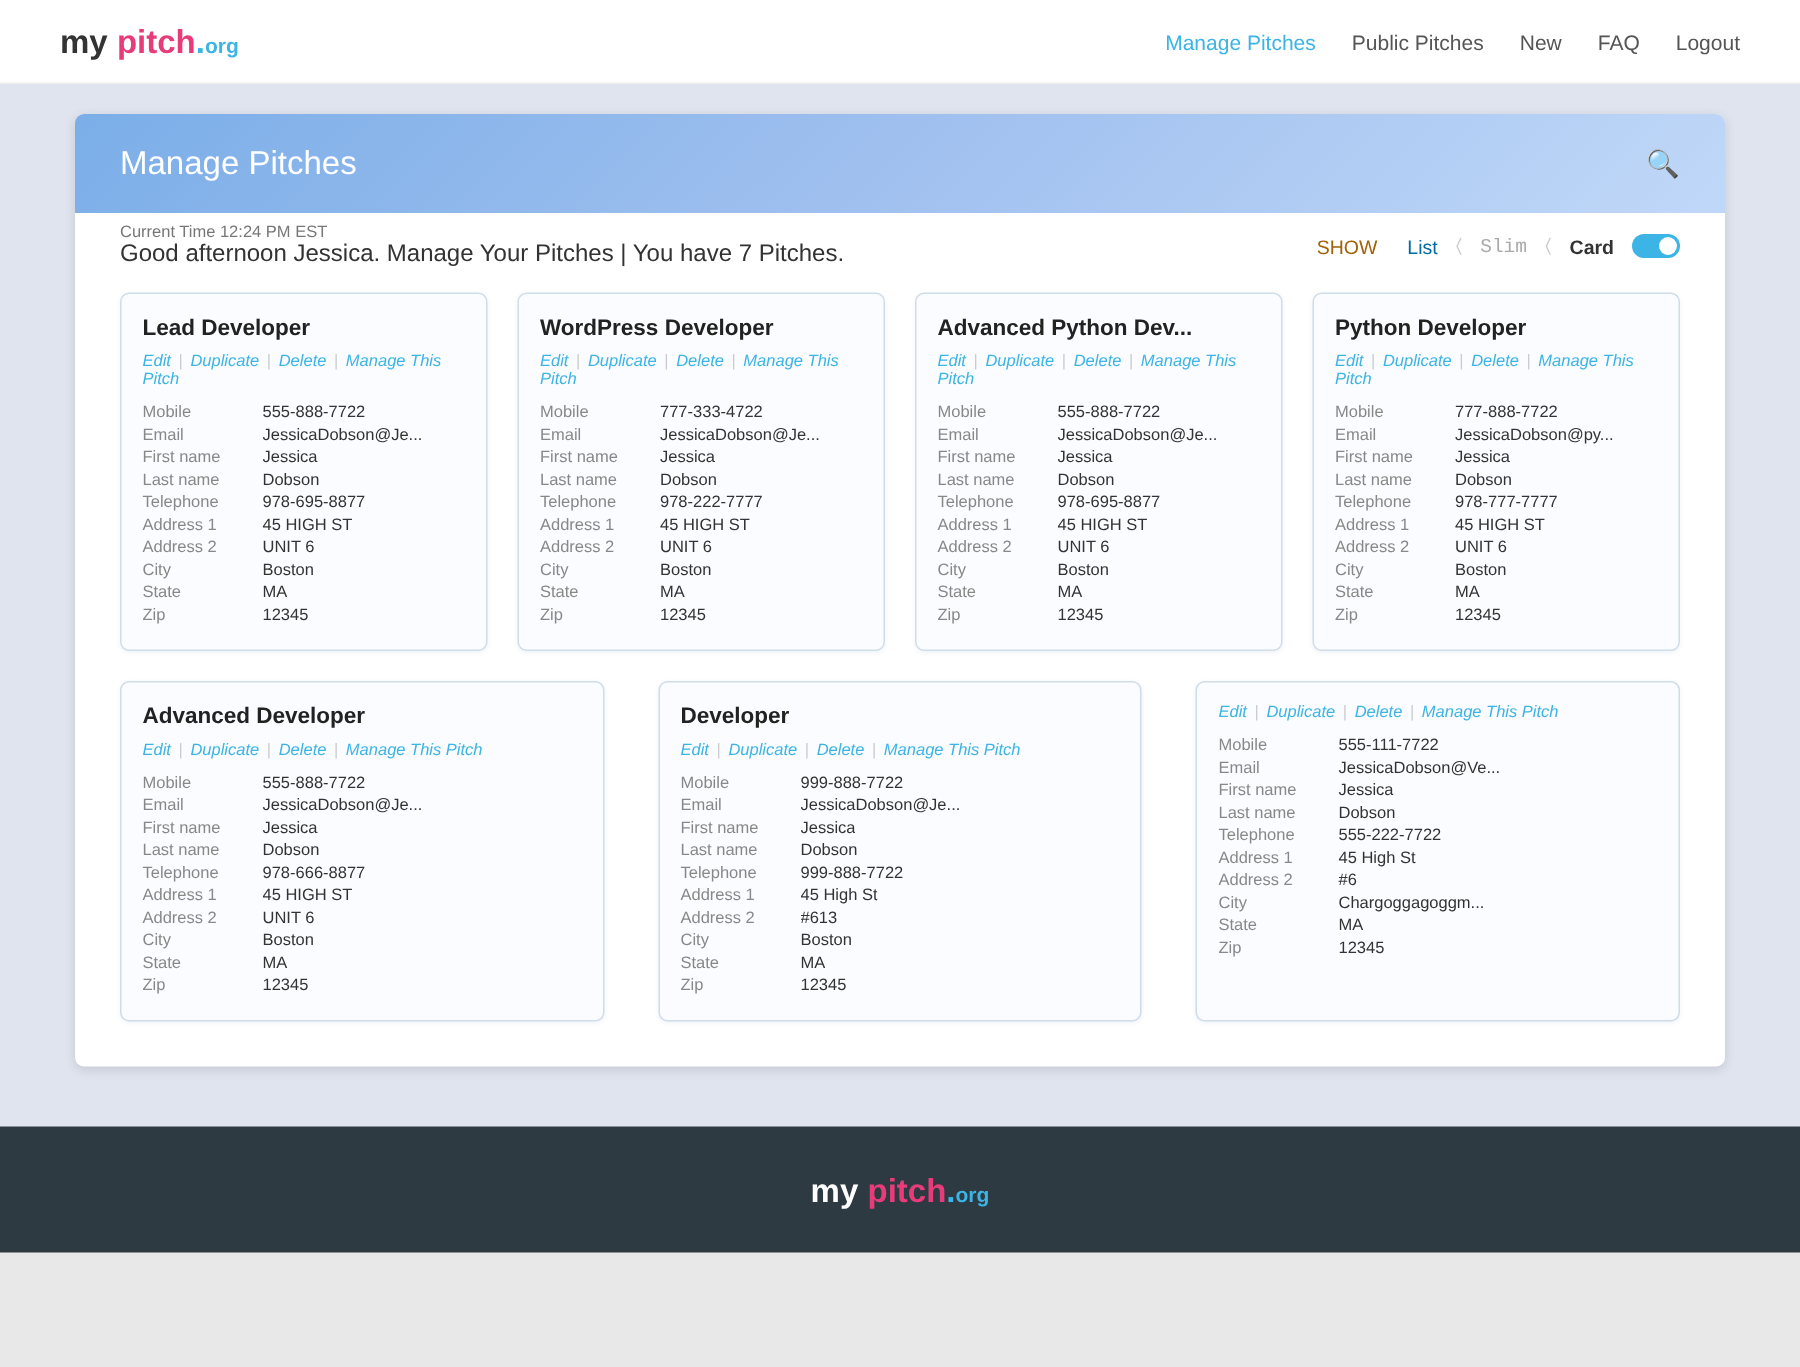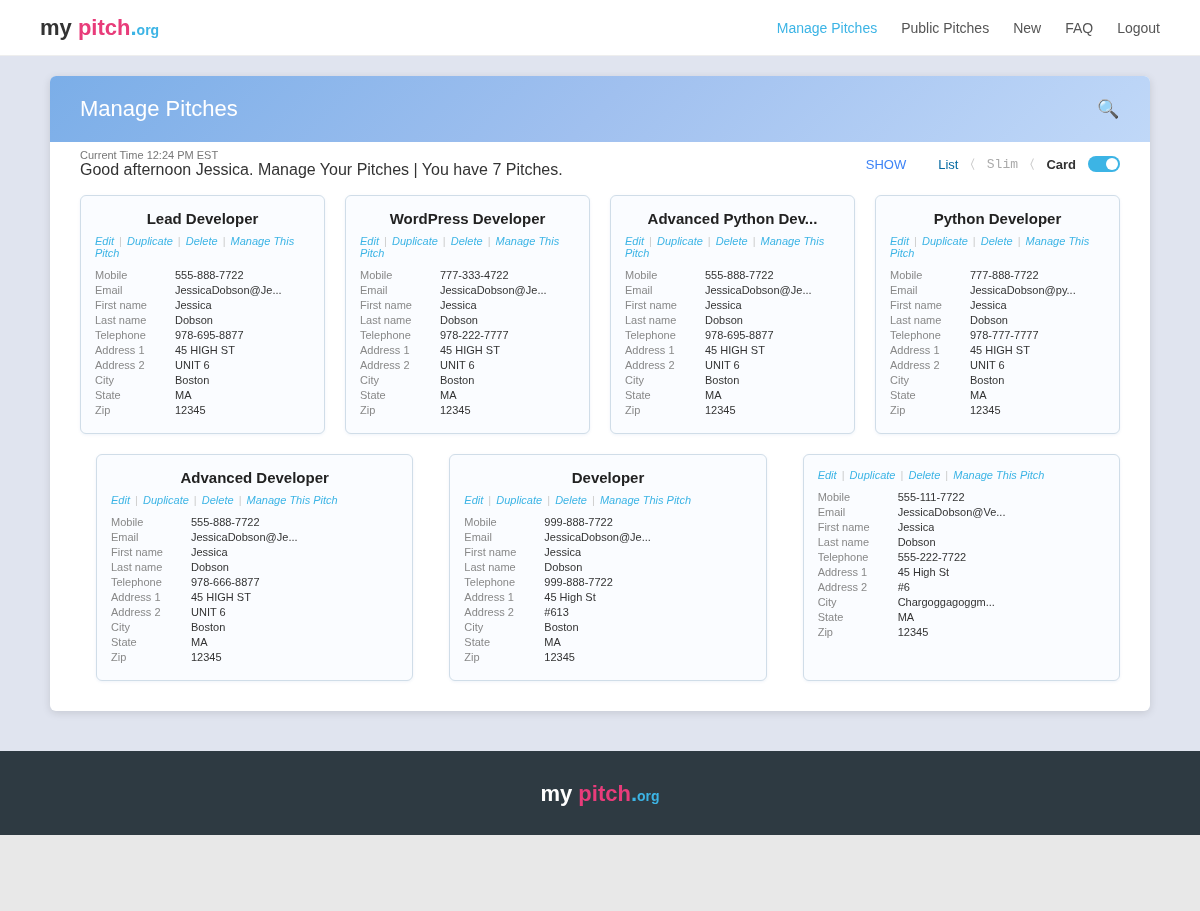--- a/index.html
+++ b/index.html
@@ -77,21 +77,21 @@
     .current-time { font-size: 11px; color: #777; }
     .greeting { font-size: 16px; font-weight: normal; color: #333; }
 
     .view-controls {
       display: flex;
       align-items: center;
       gap: 8px;
       font-size: 13px;
       color: #888;
     }
-    .view-controls span.show-label { color: #3b82f6; margin-right: 20px; }
+    .view-controls span.show-label { color: #a16207; margin-right: 8px; }
     .view-btn {
       color: #aaa;
       cursor: pointer;
       padding: 2px 4px;
     }
     .view-btn.list-btn { color: #0369a1; }
     .view-btn.slim-btn { color: #aaa; font-family: Liberation Mono, monospace; }
     .view-btn.card-btn { color: #333; font-weight: bold; text-align: center; }
     .toggle-switch {
       width: 32px;
@@ -126,21 +126,20 @@
       border-radius: 6px;
       padding: 14px;
       background: #fafcff;
       box-shadow: 0 1px 3px rgba(100,140,200,0.1);
     }
     .pitch-card-title {
       font-size: 15px;
       font-weight: bold;
       color: #222;
       margin-bottom: 8px;
-      text-align: center;
     }
     .pitch-card-actions {
       font-size: 11px;
       margin-bottom: 10px;
       color: #555;
     }
     .pitch-card-actions a {
       color: #3cb4e5;
       text-decoration: none;
       cursor: pointer;
@@ -167,21 +166,20 @@
       white-space: nowrap;
       max-width: 130px;
     }
 
     
     .pitch-grid-row2 {
       display: grid;
       grid-template-columns: repeat(3, 1fr);
       gap: 36px;
       margin-top: 20px;
-      margin-left: 16px;
     }
 
     
     .footer {
       background: #2e3a42;
       text-align: center;
       padding: 30px 20px 20px 20px;
       margin-top: 0;
     }
     .footer-logo {

